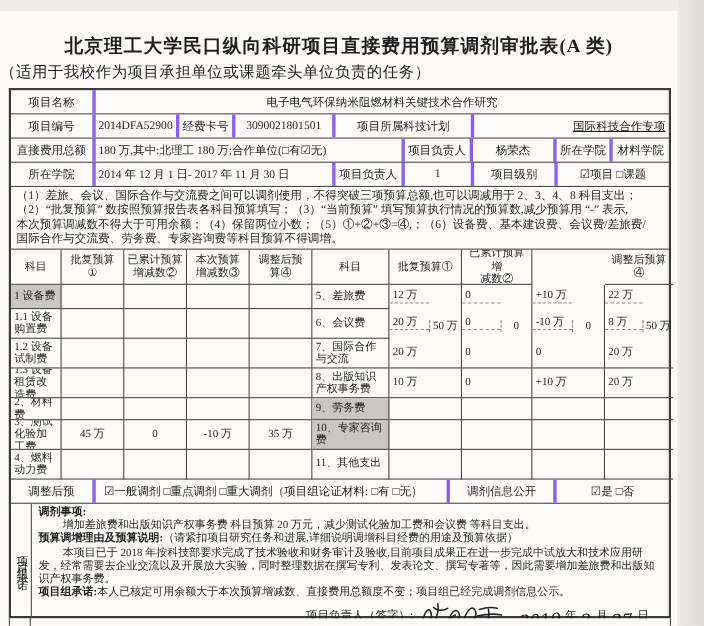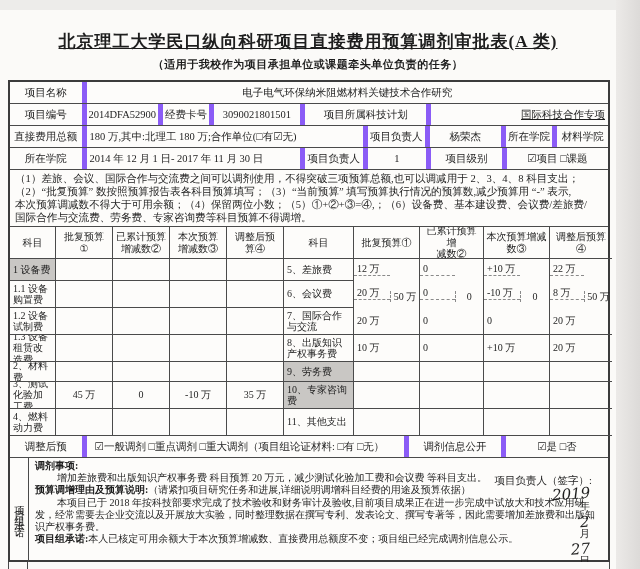--- a/index.html
+++ b/index.html
@@ -9,30 +9,30 @@
     color:#1e1e1e;
     background:#efeeec;
   }
   .page { position:relative; width:640px; height:569px; background:#f0efed; overflow:hidden; }
   .paper { position:absolute; left:0; top:0; width:616px; height:569px; background:#fbfaf8; }
   .scan-strip { position:absolute; right:0; top:0; width:24px; height:569px;
     background:linear-gradient(90deg,#eceae8,#dcdad8); }
   .top-shade { position:absolute; left:0; top:0; width:616px; height:10px; background:#edecea; }
 
   .title { position:absolute; left:0; top:30px; width:616px; text-align:center;
-    font-size:17px; font-weight:bold; letter-spacing:1px;text-decoration:underline; }
-  .subtitle { position:absolute; left:0; top:57px; width:616px; text-align:center;
-    font-size:11px; font-weight:bold; letter-spacing:0.5px; }
+    font-size:17px; font-weight:bold; letter-spacing:1px; }
+  .subtitle { position:absolute; left:0; top:57px; width:616px; 
+    font-size:14px; font-weight:normal; letter-spacing:0.5px; }
 
   .form { position:absolute; left:8px; top:80px; width:602px; height:482px;
     border:2px solid #3c3c3c; background:#fdfcfa; }
 
   
   .irow { display:flex; height:22px; border-bottom:1px solid #4a4a4a; }
-  .ic { border-right:5px solid #8b5cf6; display:flex; align-items:center; justify-content:center;
+  .ic { border-right:3px solid #8b5cf6; display:flex; align-items:center; justify-content:center;
     font-size:10.5px; padding:0 3px; overflow:hidden; white-space:nowrap; }
   .ic.nr { border-right:none; }
   .ic.left { justify-content:flex-start; }
   .ic.right { justify-content:flex-end;text-decoration:underline; }
 
   
   .notes { border-bottom:1px solid #4a4a4a; padding:2px 5px; height:57px; overflow:hidden; }
   .note-line { font-size:10.6px; line-height:13px; white-space:nowrap; }
 
   
@@ -60,21 +60,21 @@
 
   
   .commit { display:flex; height:104px; }
   .side-label { width:19px; border-right:1px solid #4a4a4a; display:flex; align-items:center;
     justify-content:center; font-size:10.5px;
     writing-mode:vertical-lr; text-orientation:upright; letter-spacing:5px; }
   .commit-body { flex:1; padding:2px 6px 0 6px; font-size:10px; line-height:12.2px; overflow:hidden; }
   .bold { font-weight:bold; }
   .indent { text-indent:22px; }
   .sig-row { display:flex; justify-content:flex-end; align-items:flex-end; margin-top:1px;
-    padding-right:10px; height:24px;flex-direction:column; }
+    padding-right:10px; height:24px; }
   .sig-label { font-size:10.5px; margin-bottom:3px; }
   .sig-svg { margin:0 4px -2px 2px; }
   .hand { font-family:"DejaVu Serif", serif; font-style:italic; font-size:15px;
     display:inline-block; transform:rotate(-4deg); margin:0 2px; }
   .date-txt { font-size:10.5px; margin:0 2px 3px 2px; }
 
   .below-line { position:absolute; width:1px; background:#4a4a4a; }
 </style>
 </head>
 <body>
@@ -136,22 +136,20 @@
       <div class="bc bh" style="grid-area:1/3">已累计预算
 增减数②</div>
       <div class="bc bh" style="grid-area:1/4">本次预算
 增减数③</div>
       <div class="bc bh" style="grid-area:1/5">调整后预
 算④</div>
       <div class="bc bh" style="grid-area:1/6">科目</div>
       <div class="bc bh" style="grid-area:1/7">批复预算①</div>
       <div class="bc bh" style="grid-area:1/8">已累计预算增
 减数②</div>
-      <div class="bc bh" style="grid-area:1/9">本次预算增减
-数③</div>
       <div class="bc bh nr" style="grid-area:1/10">调整后预算④</div>
 
       <div class="bc subject shade" style="grid-area:2/1">1 设备费</div>
       <div class="bc subject" style="grid-area:3/1">1.1 设备购置费</div>
       <div class="bc subject" style="grid-area:4/1">1.2 设备试制费</div>
       <div class="bc subject" style="grid-area:5/1">1.3 设备租赁改造费</div>
       <div class="bc subject" style="grid-area:6/1">2、材料费</div>
       <div class="bc subject" style="grid-area:7/1">3、测试化验加工费</div>
       <div class="bc subject" style="grid-area:8/1">4、燃料动力费</div>
 

